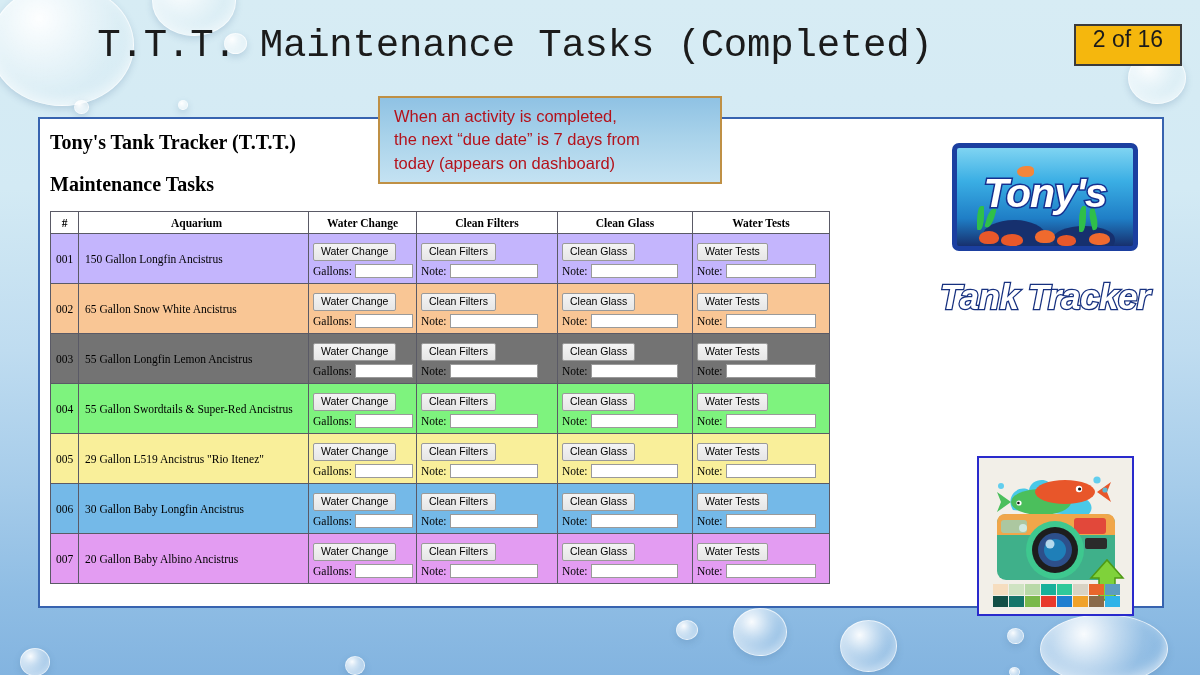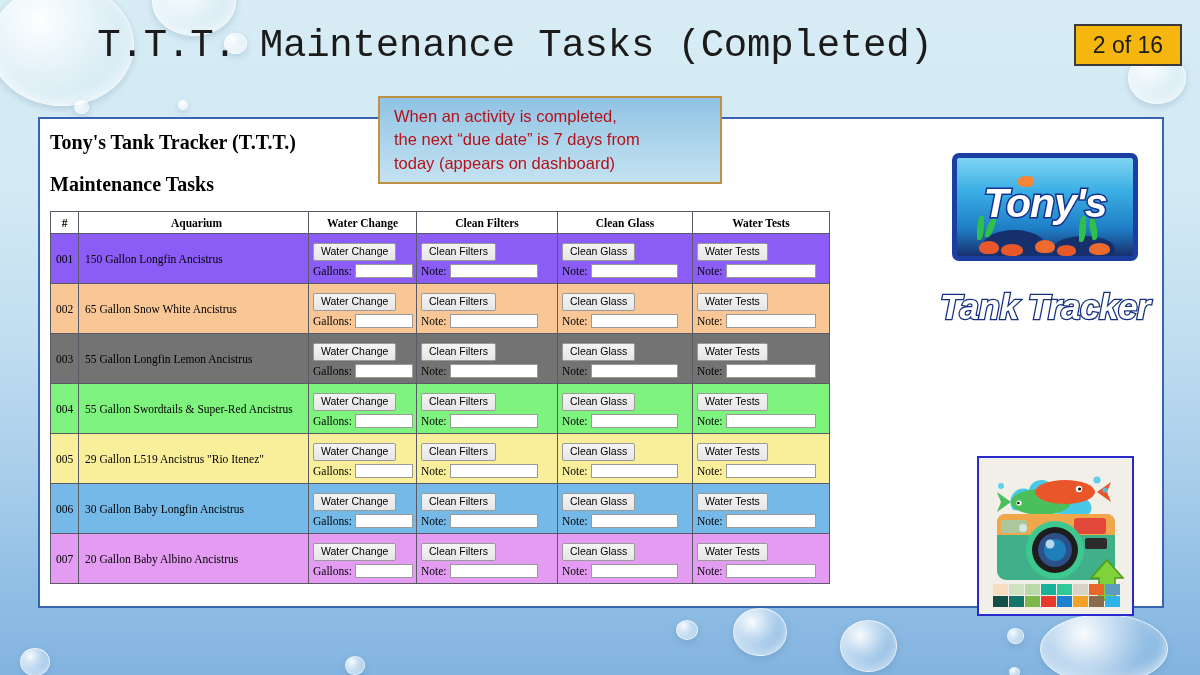--- a/index.html
+++ b/index.html
@@ -39,21 +39,21 @@
     white-space: nowrap;
     font-family: Liberation Mono, monospace;
   }
 
   
   .page-badge {
     position: absolute; right: 18px; top: 24px;
     width: 108px; height: 42px;
     background: #f5b70d;
     border: 2px solid #3b3b3b;
-    display: flex; align-items: center; justify-content: center;
+    display: flex; align-items: flex-start; justify-content: center;
     font-size: 23px; color: #1b1b1b;
   }
 
   
   .panel {
     position: absolute; left: 38px; top: 117px;
     width: 1126px; height: 491px;
     background: #ffffff;
     border: 2px solid #3763af;
   }
@@ -136,21 +136,21 @@
     font-family: "Liberation Sans", sans-serif;
   }
   .in-gal  { width: 58px; }
   .in-n1   { width: 88px; }
   .in-n2   { width: 87px; }
   .in-n3   { width: 90px; }
 
   
   .logo-wrap { position: absolute; left: 890px; top: 20px; width: 230px; }
   .tank {
-    position: relative; width: 186px; height: 108px; margin: 14px auto;
+    position: relative; width: 186px; height: 108px; margin: 4px auto;
     border: 5px solid #1b3fa0; border-radius: 7px;
     background: linear-gradient(180deg,#7fd4f2 0%,#3aaee4 34%,#1f7ec6 72%,#17306e 100%);
     overflow: hidden;
   }
   .tank-word {
     position: absolute; left: 0; right: 0; top: 22px;
     text-align: center;
     font-size: 41px; font-weight: bold; font-style: italic;
     color: #fff;
     -webkit-text-stroke: 3px #16308f;
@@ -216,21 +216,21 @@
         <tr>
           <th class="c-num">#</th>
           <th class="c-aq">Aquarium</th>
           <th class="c-act">Water Change</th>
           <th class="c-act2">Clean Filters</th>
           <th class="c-act3">Clean Glass</th>
           <th class="c-act4">Water Tests</th>
         </tr>
       </thead>
       <tbody id="tbody">
-          <tr style="background: #8b5cf6;">
+          <tr style="background: #c4b5fd;">
             <td class="c-num">001</td>
             <td class="c-aq">150 Gallon Longfin Ancistrus</td>
             <td class="c-act">
       <div class="cellbox">
         <button class="btn">Water Change</button>
         <div class="fieldrow">
           <span class="lbl">Gallons:</span>
           <input class="in-gal" type="text" value="" style="">
         </div>
       </div>

